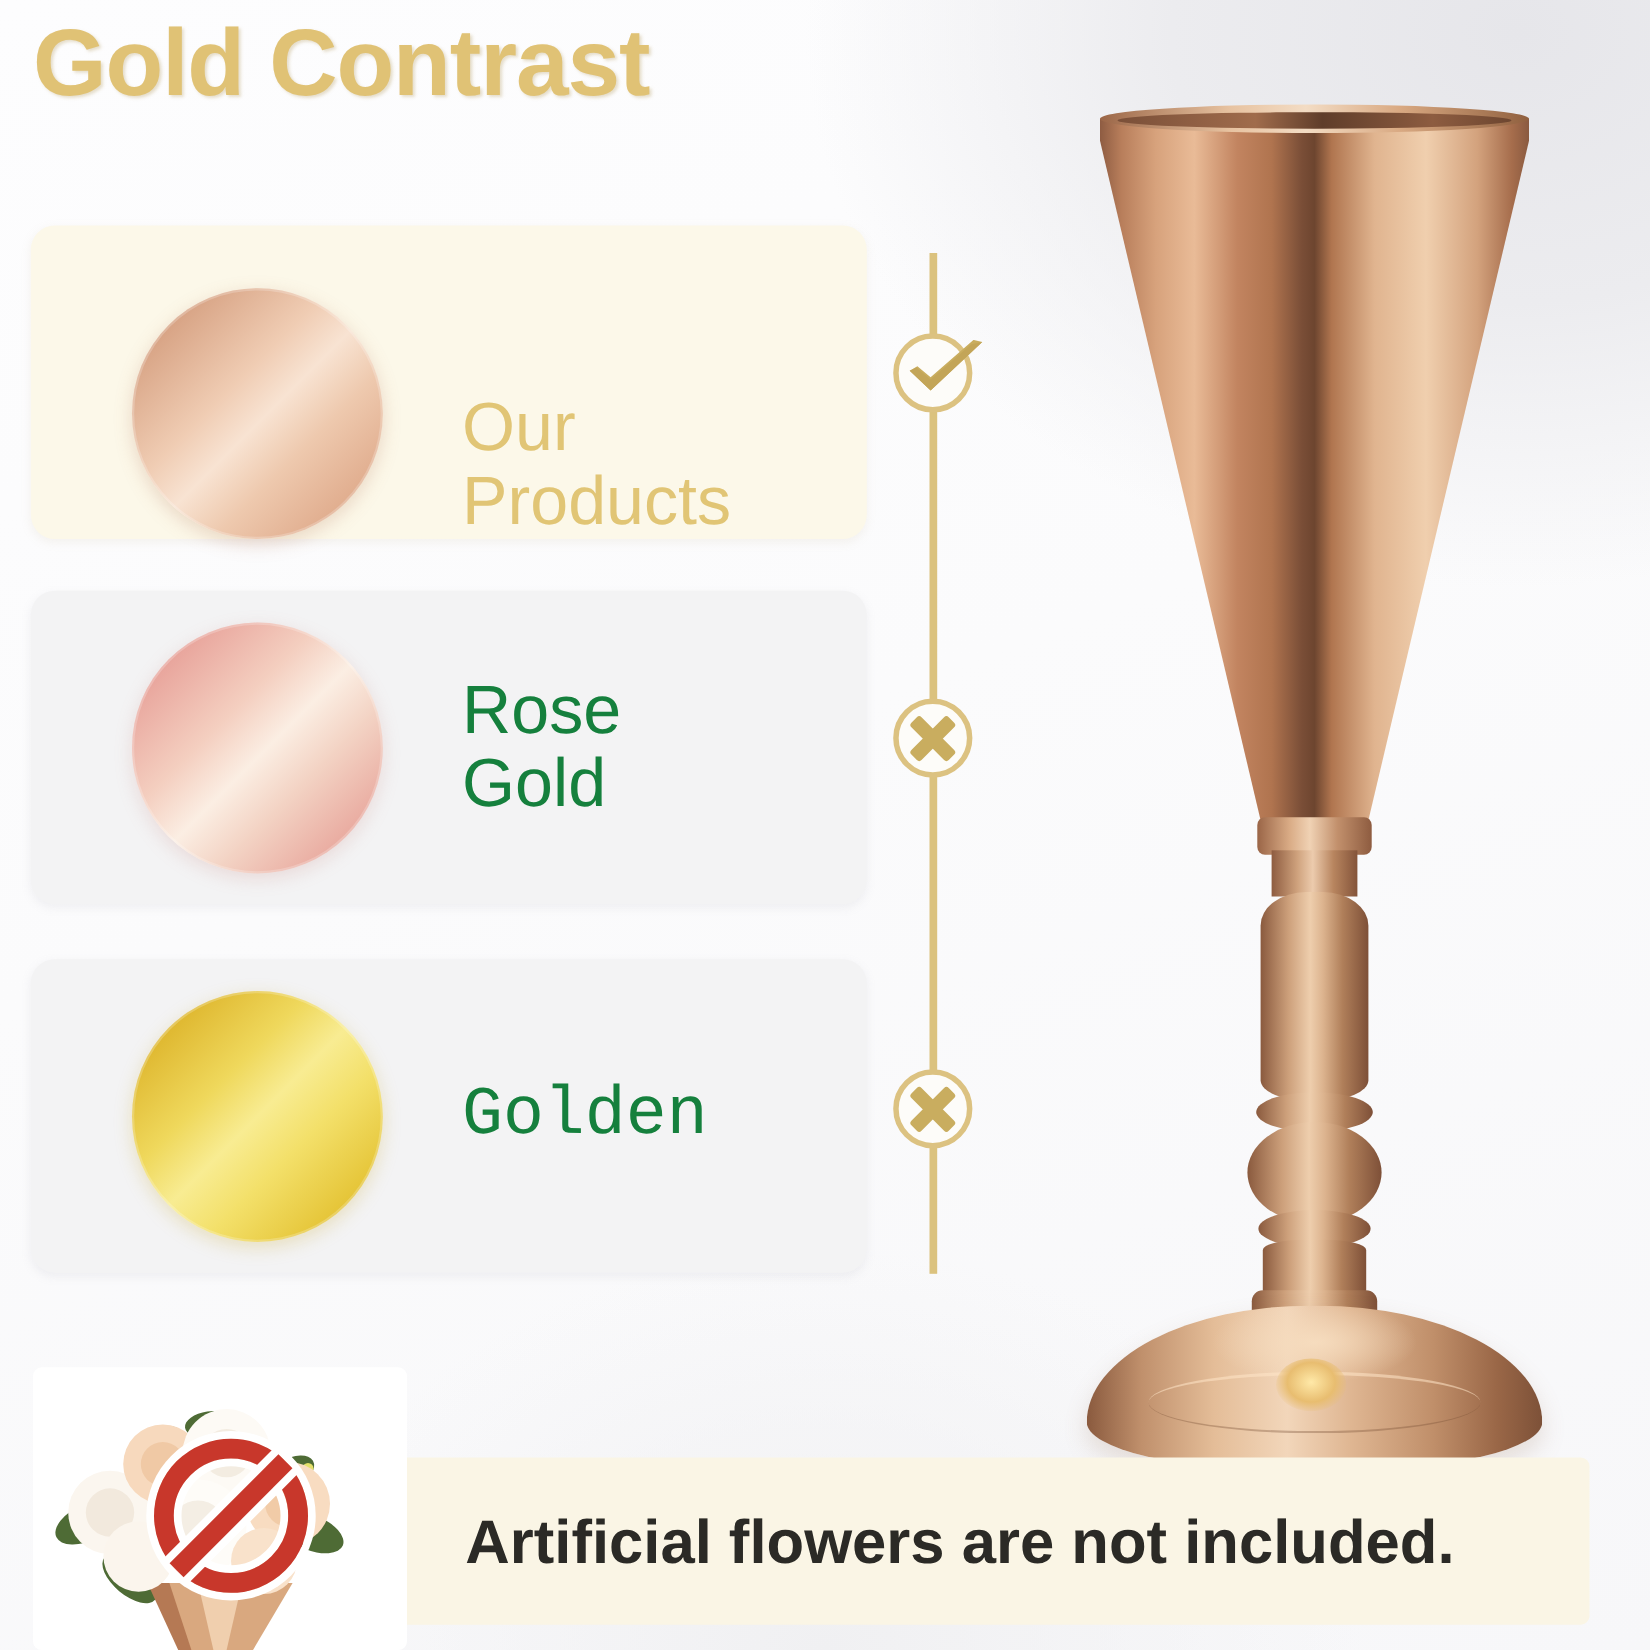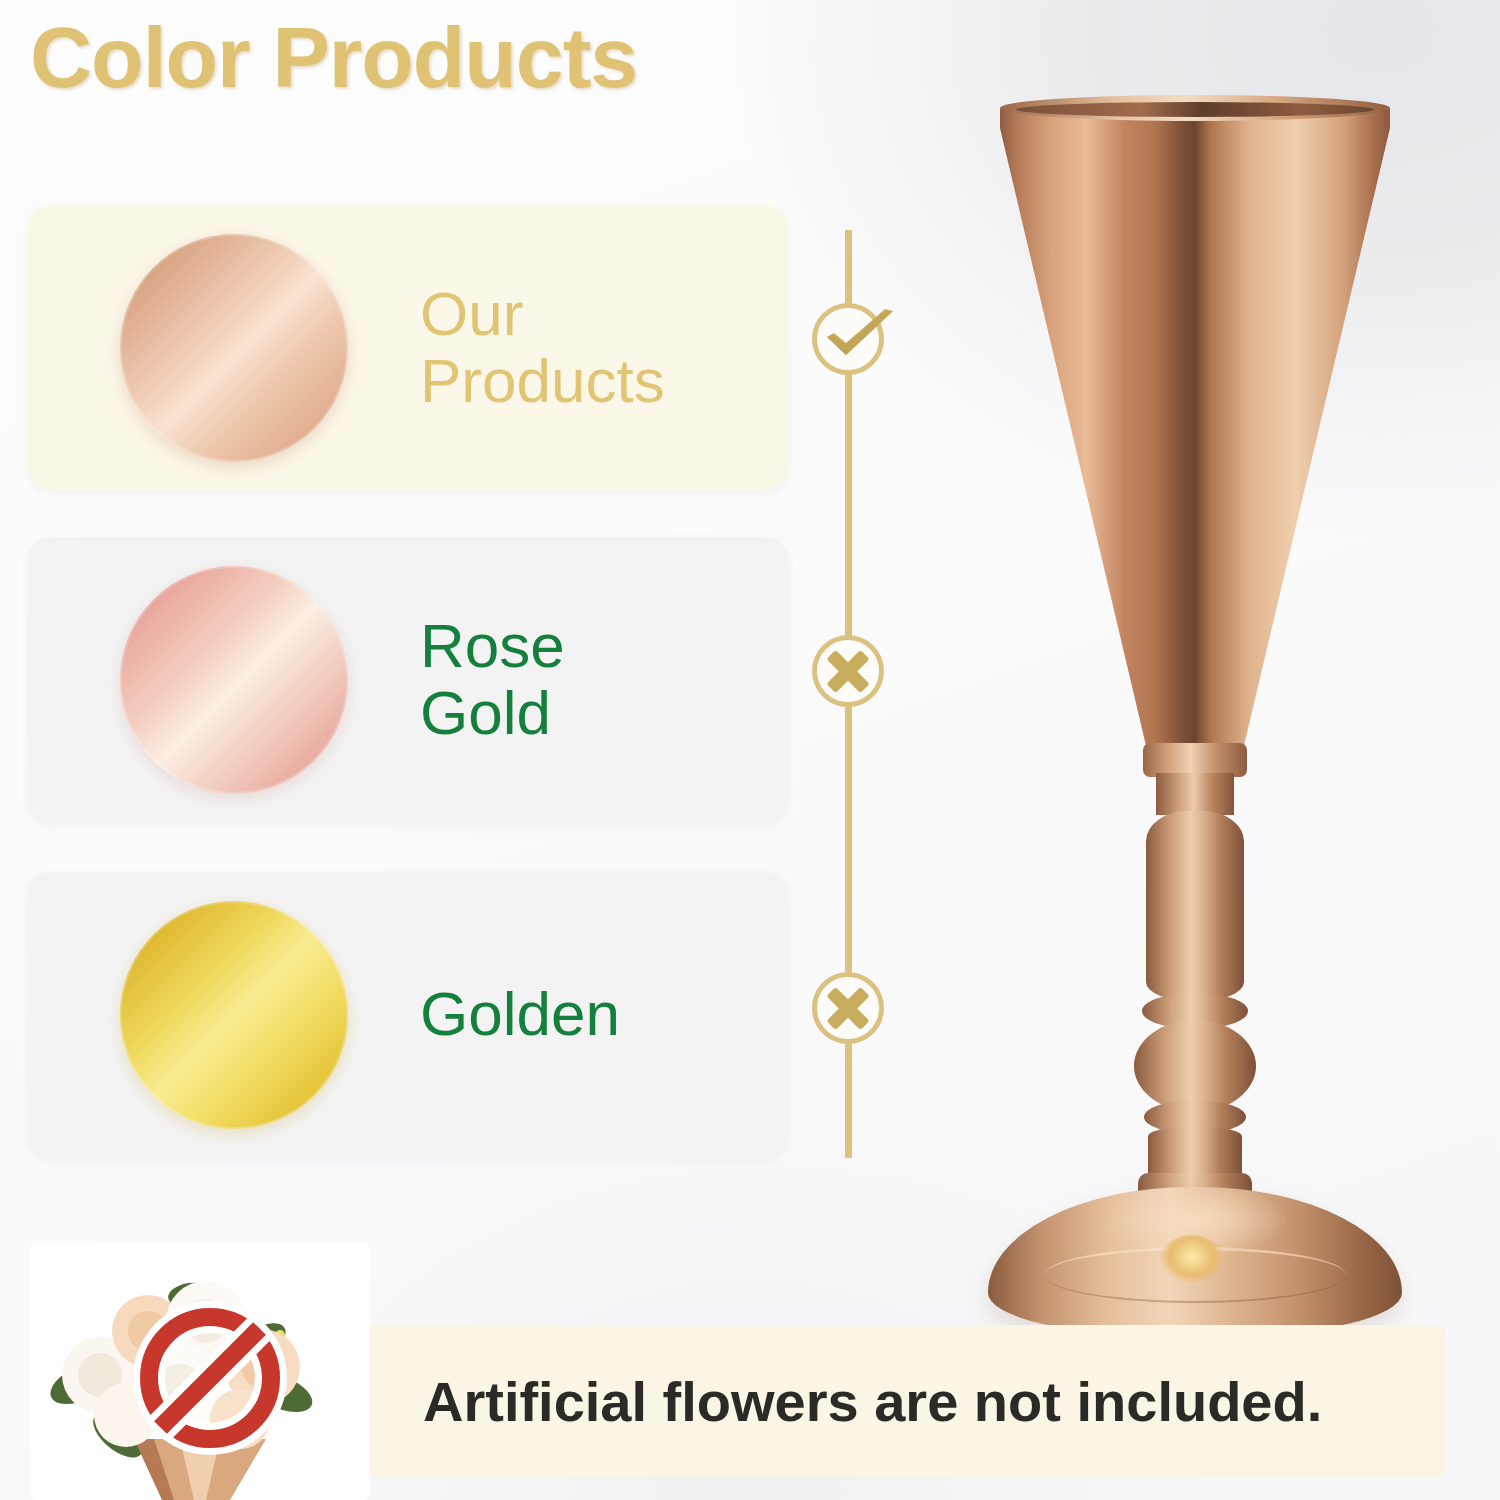--- a/index.html
+++ b/index.html
@@ -28,25 +28,25 @@
     text-shadow:2px 2px 3px rgba(170,140,70,.28);
     white-space:nowrap;
   }
 
   
   .card {
     position:absolute; left:28px; width:760px; height:285px;
     border-radius:22px;
     display:flex; align-items:center;
   }
-  .card.cream { background:#fcf8e9; box-shadow:0 3px 9px rgba(190,180,150,.13); }
+  .card.cream { background:#fcf8e9; box-shadow:0 3px 9px rgba(190,180,150,.13);align-items:flex-end; }
   .card.grey  { background:#f3f3f4; box-shadow:0 3px 9px rgba(160,160,170,.12); }
   #card-1 { top:205px; }
   #card-2 { top:537px; }
-  #card-3 { top:872px; }
+  #card-3 { top:872px;font-family:Liberation Mono, monospace; }
 
   .swatch {
     width:228px; height:228px; border-radius:50%;
     margin-left:92px; flex:none;
     position:relative;
   }
   .swatch::after {
     content:""; position:absolute; inset:0; border-radius:50%;
     box-shadow:inset 0 0 0 2px rgba(255,255,255,.22);
   }
@@ -210,21 +210,21 @@
     width:140px; height:18px; margin-left:-70px; margin-top:-9px;
     background:#c8372b; transform:rotate(-45deg);
     box-shadow:0 -7px 0 0 #fff, 0 7px 0 0 #fff;
   }
 </style>
 </head>
 <body>
 
 <div id="bg-wash"></div>
 
-<h1 id="title">Color Products</h1>
+<h1 id="title">Gold Contrast</h1>
 
 <div class="card cream" id="card-1">
   <div class="swatch" id="swatch-rose-copper"></div>
   <div class="swatch-label gold">Our
 Products</div>
 </div>
 
 <div class="card grey" id="card-2">
   <div class="swatch" id="swatch-rose-gold"></div>
   <div class="swatch-label grey">Rose

